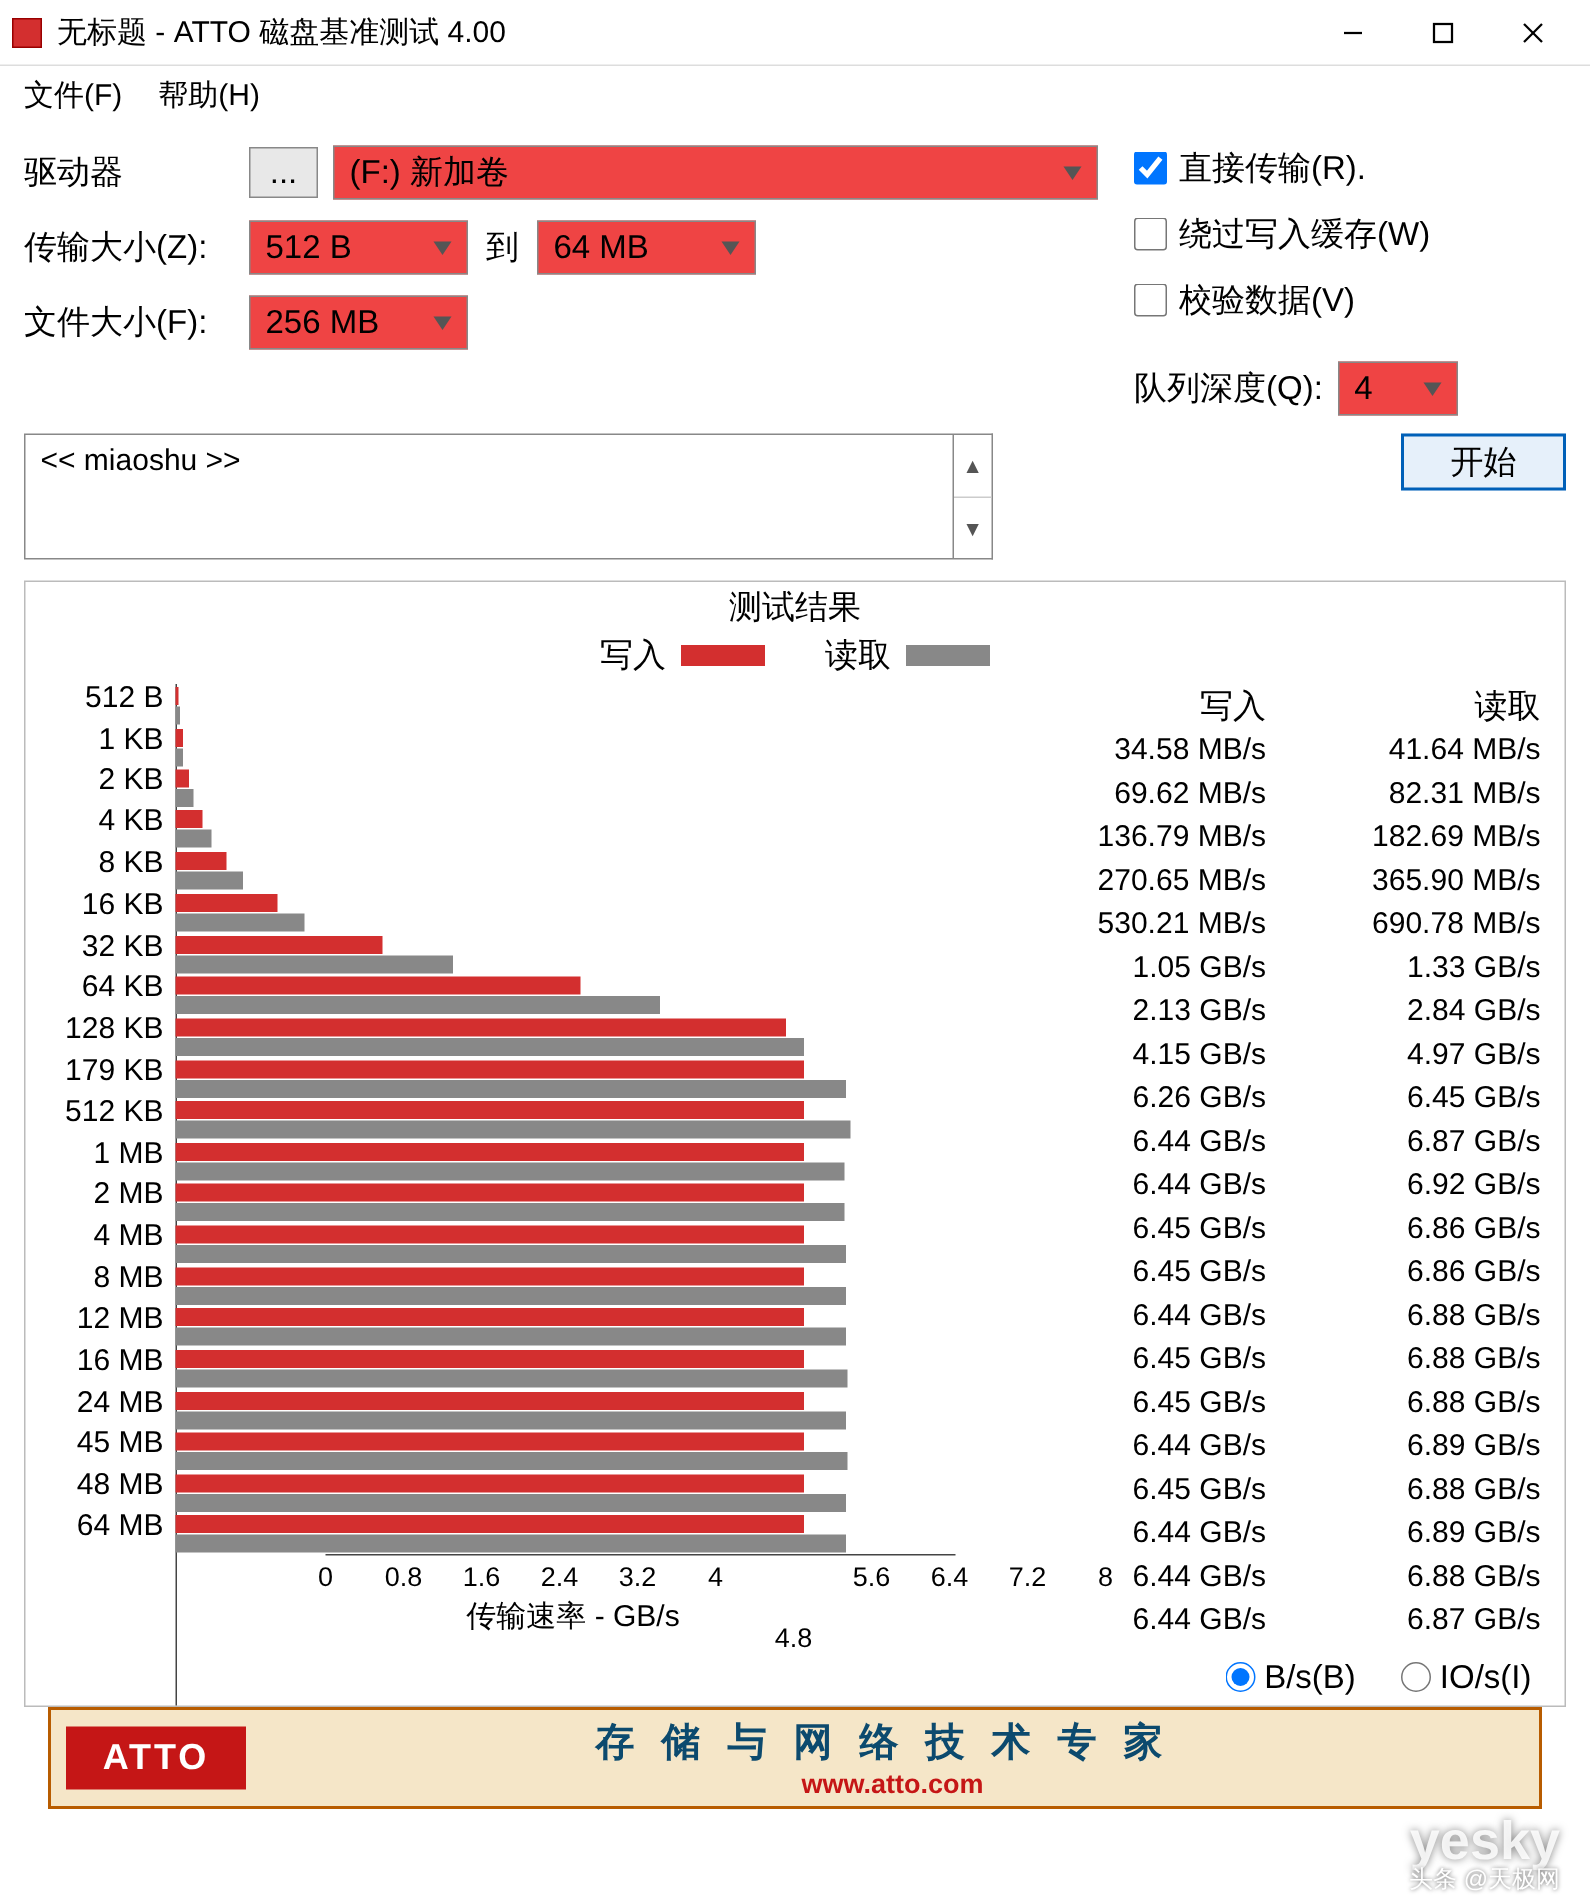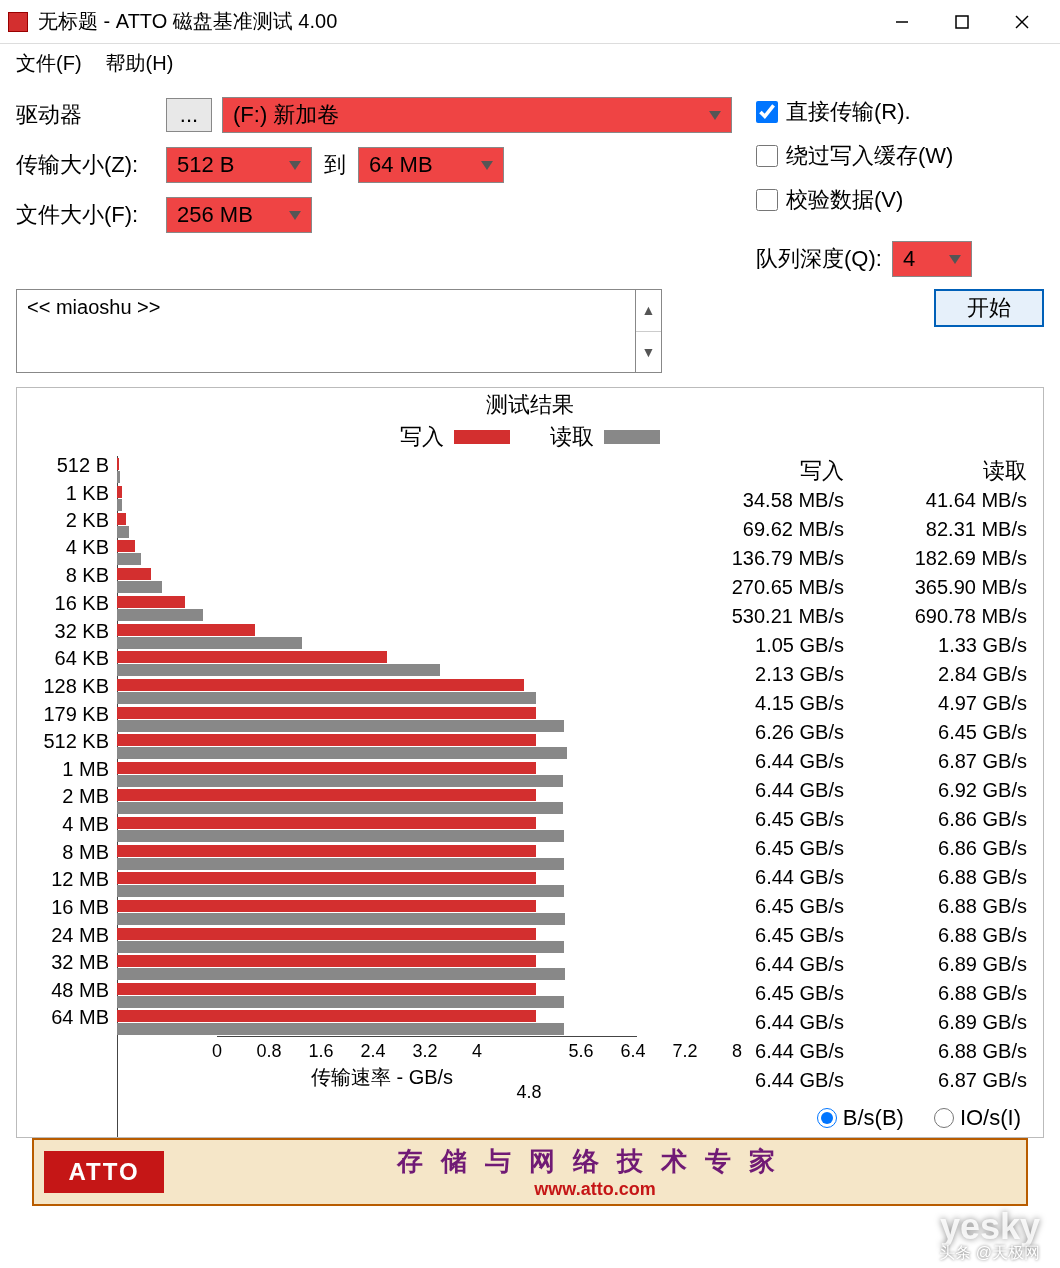--- a/index.html
+++ b/index.html
@@ -55,21 +55,21 @@
 .data-header { display: flex; font-size: 22px; }
 .data-header div { flex: 1; text-align: right; padding-right: 6px; }
 .data-row { display: flex; font-size: 20px; height: 29px; align-items: center; }
 .data-row div { flex: 1; text-align: right; padding-right: 6px; }
 .unit-row { display: flex; justify-content: flex-end; gap: 30px; padding: 10px 12px 6px; font-size: 22px; align-items: center; }
 .unit-row label { display: flex; align-items: center; gap: 6px; }
 .unit-row input[type=radio] { width: 20px; height: 20px; }
 .footer { height: 68px; border: 2px solid #b85c00; background: #f5e6c8; display: flex; align-items: center; margin: 0 16px; position: relative; }
 .atto-logo { width: 120px; height: 42px; background: #c51616; color: #fff; font-weight: bold; display: flex; align-items: center; justify-content: center; font-size: 24px; margin-left: 10px; letter-spacing: 2px; }
 .footer-text { flex: 1; text-align: center; }
-.footer-text .line1 { color: #701a75; font-size: 26px; font-weight: bold; letter-spacing: 18px; }
+.footer-text .line1 { color: #0c4a6e; font-size: 26px; font-weight: bold; letter-spacing: 18px; }
 .footer-text .line2 { color: #c51616; font-size: 18px; font-weight: bold; }
 .watermark { position: absolute; right: 20px; bottom: 20px; color: rgba(255,255,255,0.85); font-size: 36px; font-weight: bold; text-shadow: 0 0 6px rgba(0,0,0,0.5); pointer-events: none; }
 .watermark2 { position: absolute; right: 20px; bottom: 4px; color: #fff; font-size: 16px; text-shadow: 0 0 3px rgba(0,0,0,0.6); pointer-events: none; }
 .y-axis-line { position: absolute; left: 100px; top: 0; bottom: 0; width: 1px; background: #444; }
 </style>
 </head>
 <body>
 
 <div class="titlebar">
   <div class="icon"></div>
@@ -266,21 +266,21 @@
               <div class="y-label">16 MB</div>
               <div class="bar-write" style="width: 418.6px;"></div>
               <div class="bar-read" style="width: 447.85px;"></div>
             </div>
             <div class="bar-group" style="top: 471.524px;">
               <div class="y-label">24 MB</div>
               <div class="bar-write" style="width: 419.25px;"></div>
               <div class="bar-read" style="width: 447.2px;"></div>
             </div>
             <div class="bar-group" style="top: 499.143px;">
-              <div class="y-label">32 MB</div>
+              <div class="y-label">45 MB</div>
               <div class="bar-write" style="width: 418.6px;"></div>
               <div class="bar-read" style="width: 447.85px;"></div>
             </div>
             <div class="bar-group" style="top: 526.762px;">
               <div class="y-label">48 MB</div>
               <div class="bar-write" style="width: 418.6px;"></div>
               <div class="bar-read" style="width: 447.2px;"></div>
             </div>
             <div class="bar-group" style="top: 554.381px;">
               <div class="y-label">64 MB</div>

